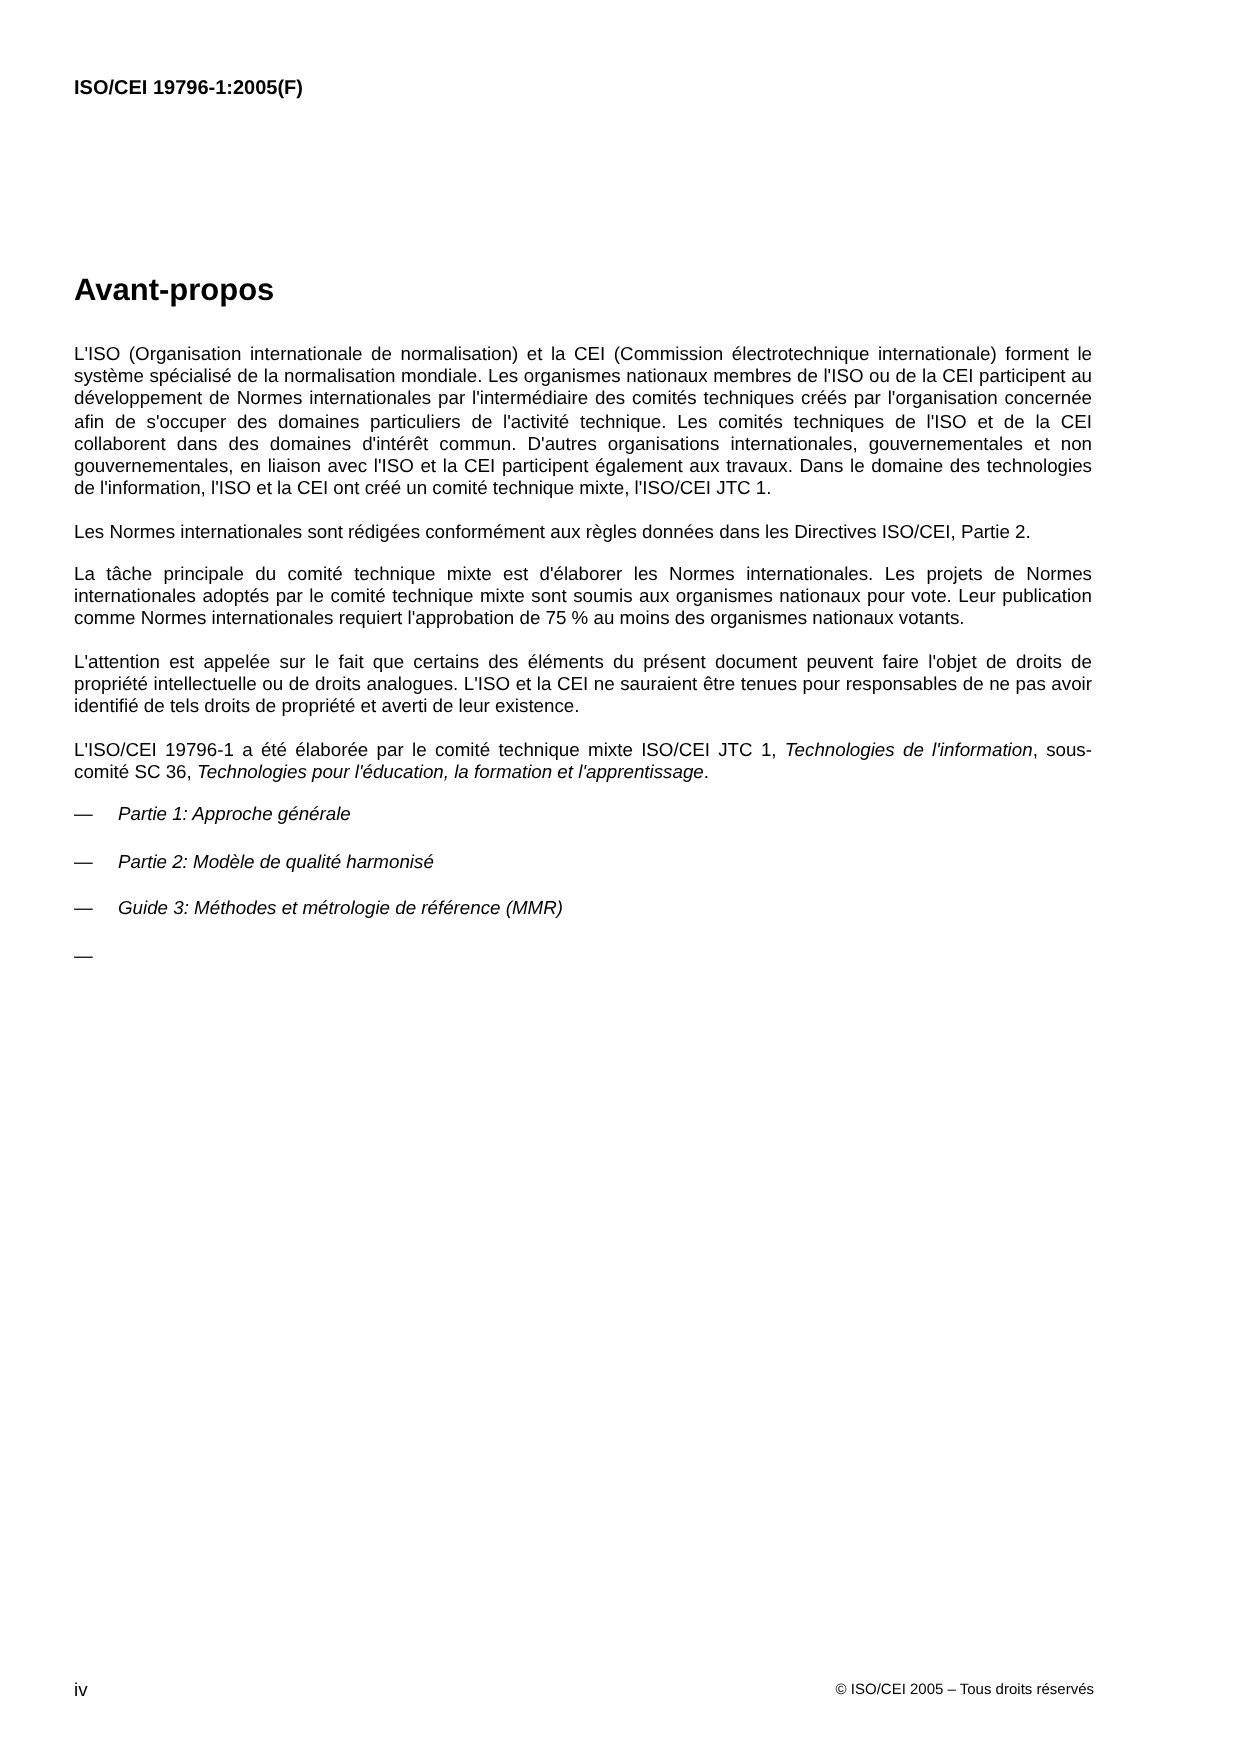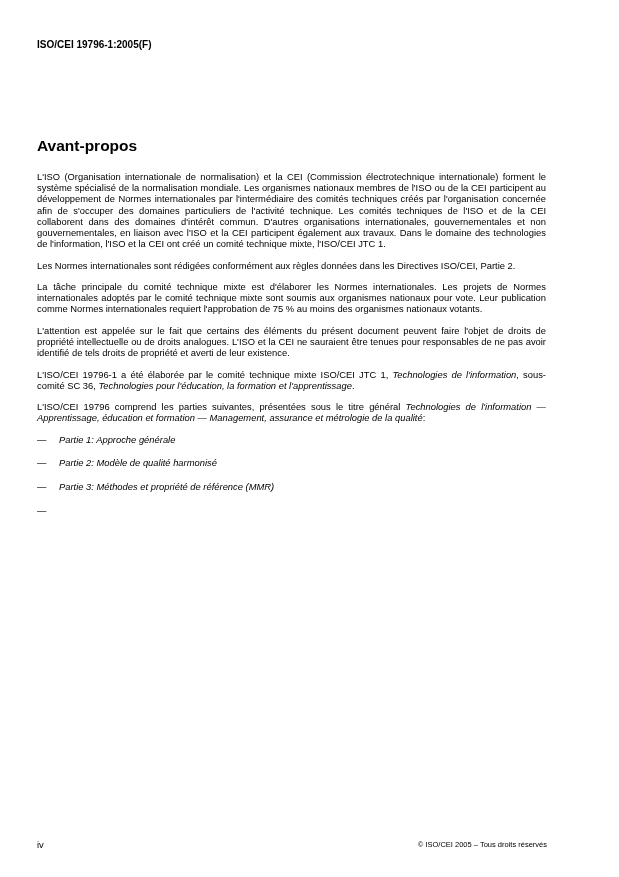--- a/index.html
+++ b/index.html
@@ -23,35 +23,34 @@
 <div class="header">ISO/CEI 19796-1:2005(F)</div>
 
 <h1 class="title">Avant-propos</h1>
 
 <div class="content">
   <p>L'ISO (Organisation internationale de normalisation) et la CEI (Commission électrotechnique internationale) forment le système spécialisé de la normalisation mondiale. Les organismes nationaux membres de l'ISO ou de la CEI participent au développement de Normes internationales par l'intermédiaire des comités techniques créés par l'organisation concernée afin de s'occuper des domaines particuliers de l'activité technique. Les comités techniques de l'ISO et de la CEI collaborent dans des domaines d'intérêt commun. D'autres organisations internationales, gouvernementales et non gouvernementales, en liaison avec l'ISO et la CEI participent également aux travaux. Dans le domaine des technologies de l'information, l'ISO et la CEI ont créé un comité technique mixte, l'ISO/CEI JTC 1.</p>
   <p>Les Normes internationales sont rédigées conformément aux règles données dans les Directives ISO/CEI, Partie 2.</p>
   <p>La tâche principale du comité technique mixte est d'élaborer les Normes internationales. Les projets de Normes internationales adoptés par le comité technique mixte sont soumis aux organismes nationaux pour vote. Leur publication comme Normes internationales requiert l'approbation de 75 % au moins des organismes nationaux votants.</p>
   <p>L'attention est appelée sur le fait que certains des éléments du présent document peuvent faire l'objet de droits de propriété intellectuelle ou de droits analogues. L'ISO et la CEI ne sauraient être tenues pour responsables de ne pas avoir identifié de tels droits de propriété et averti de leur existence.</p>
   <p><span>L'ISO/CEI 19796-1 a été élaborée par le comité technique mixte ISO/CEI JTC 1, </span><i>Technologies de l'information</i><span>, sous-comité SC 36, </span><i>Technologies pour l'éducation, la formation et l'apprentissage</i><span>.</span></p>
-  <p><span>L'ISO/CEI 19796 comprend les parties suivantes, présentées sous le titre général </span><i>Technologies de l'information — Apprentissage, éducation et formation — Management, assurance et métrologie de la qualité</i><span>:</span></p>
 
   <div class="dash-item">
     <span class="dash">—</span>
     <span class="txt">Partie 1: Approche générale</span>
   </div>
 
 
   <div class="dash-item">
     <span class="dash">—</span>
     <span class="txt">Partie 2: Modèle de qualité harmonisé</span>
   </div>
   <div class="dash-item">
     <span class="dash">—</span>
-    <span class="txt">Partie 3: Méthodes et propriété de référence (MMR)</span>
+    <span class="txt">Guide 3: Méthodes et métrologie de référence (MMR)</span>
   </div>
   <div class="dash-item">
     <span class="dash">—</span>
   </div>
 </div>
 
 <div class="footer-left">iv</div>
 <div class="footer-right">© ISO/CEI 2005 – Tous droits réservés</div>
 
 </body></html>

